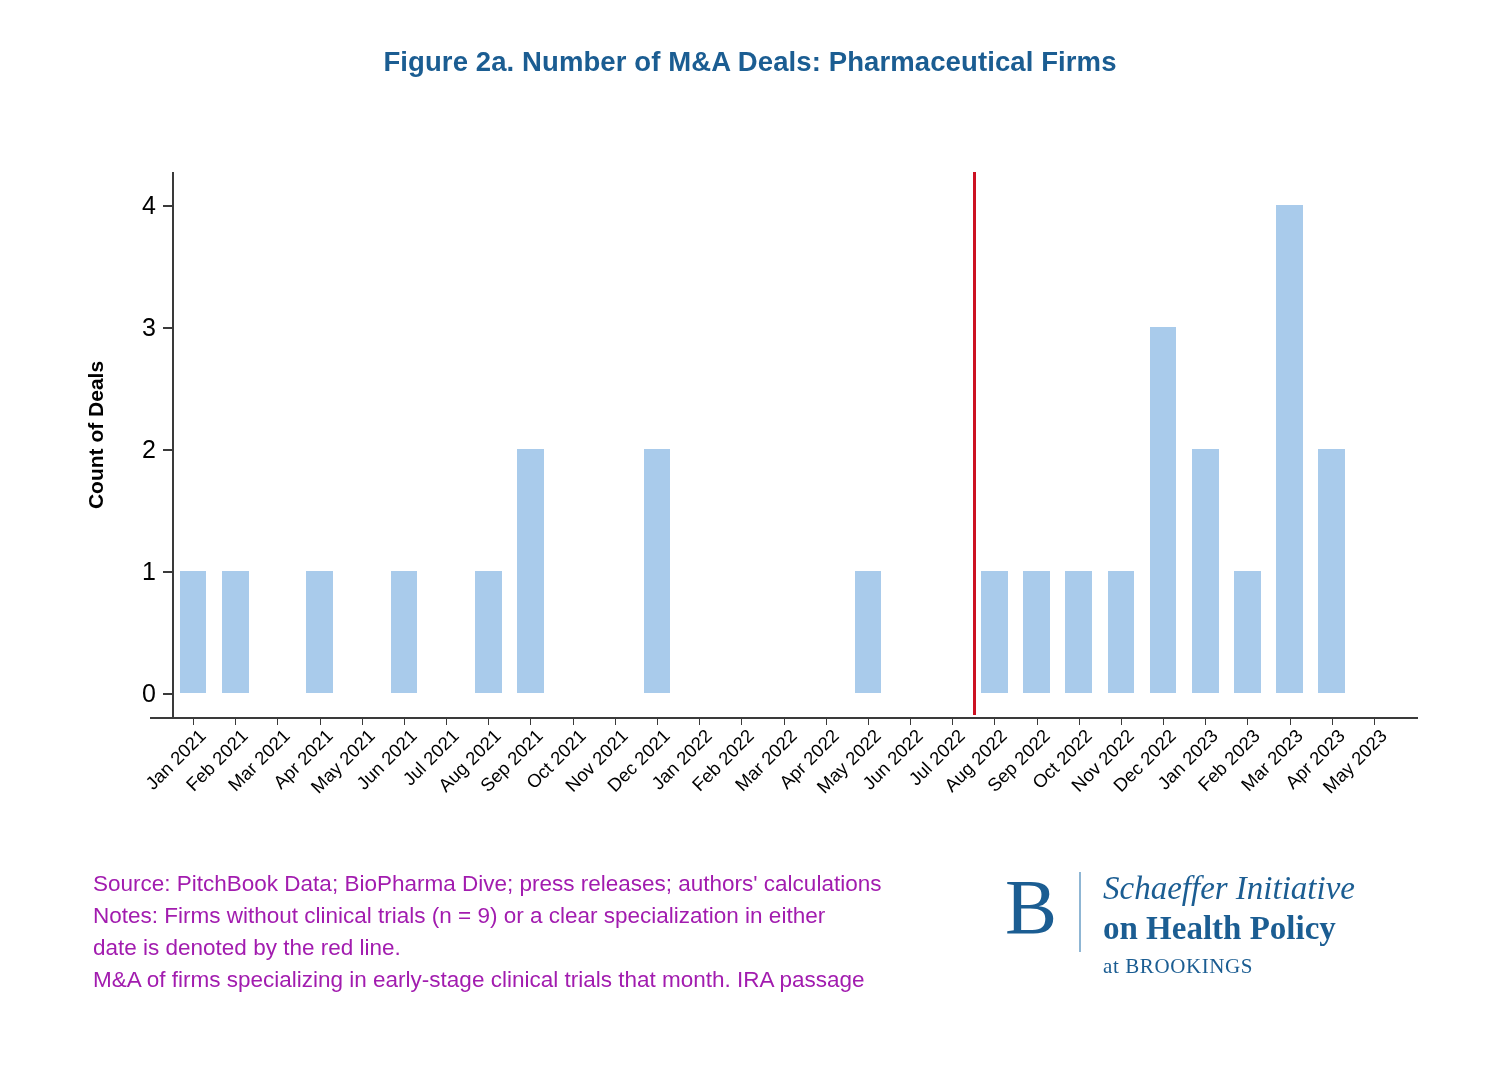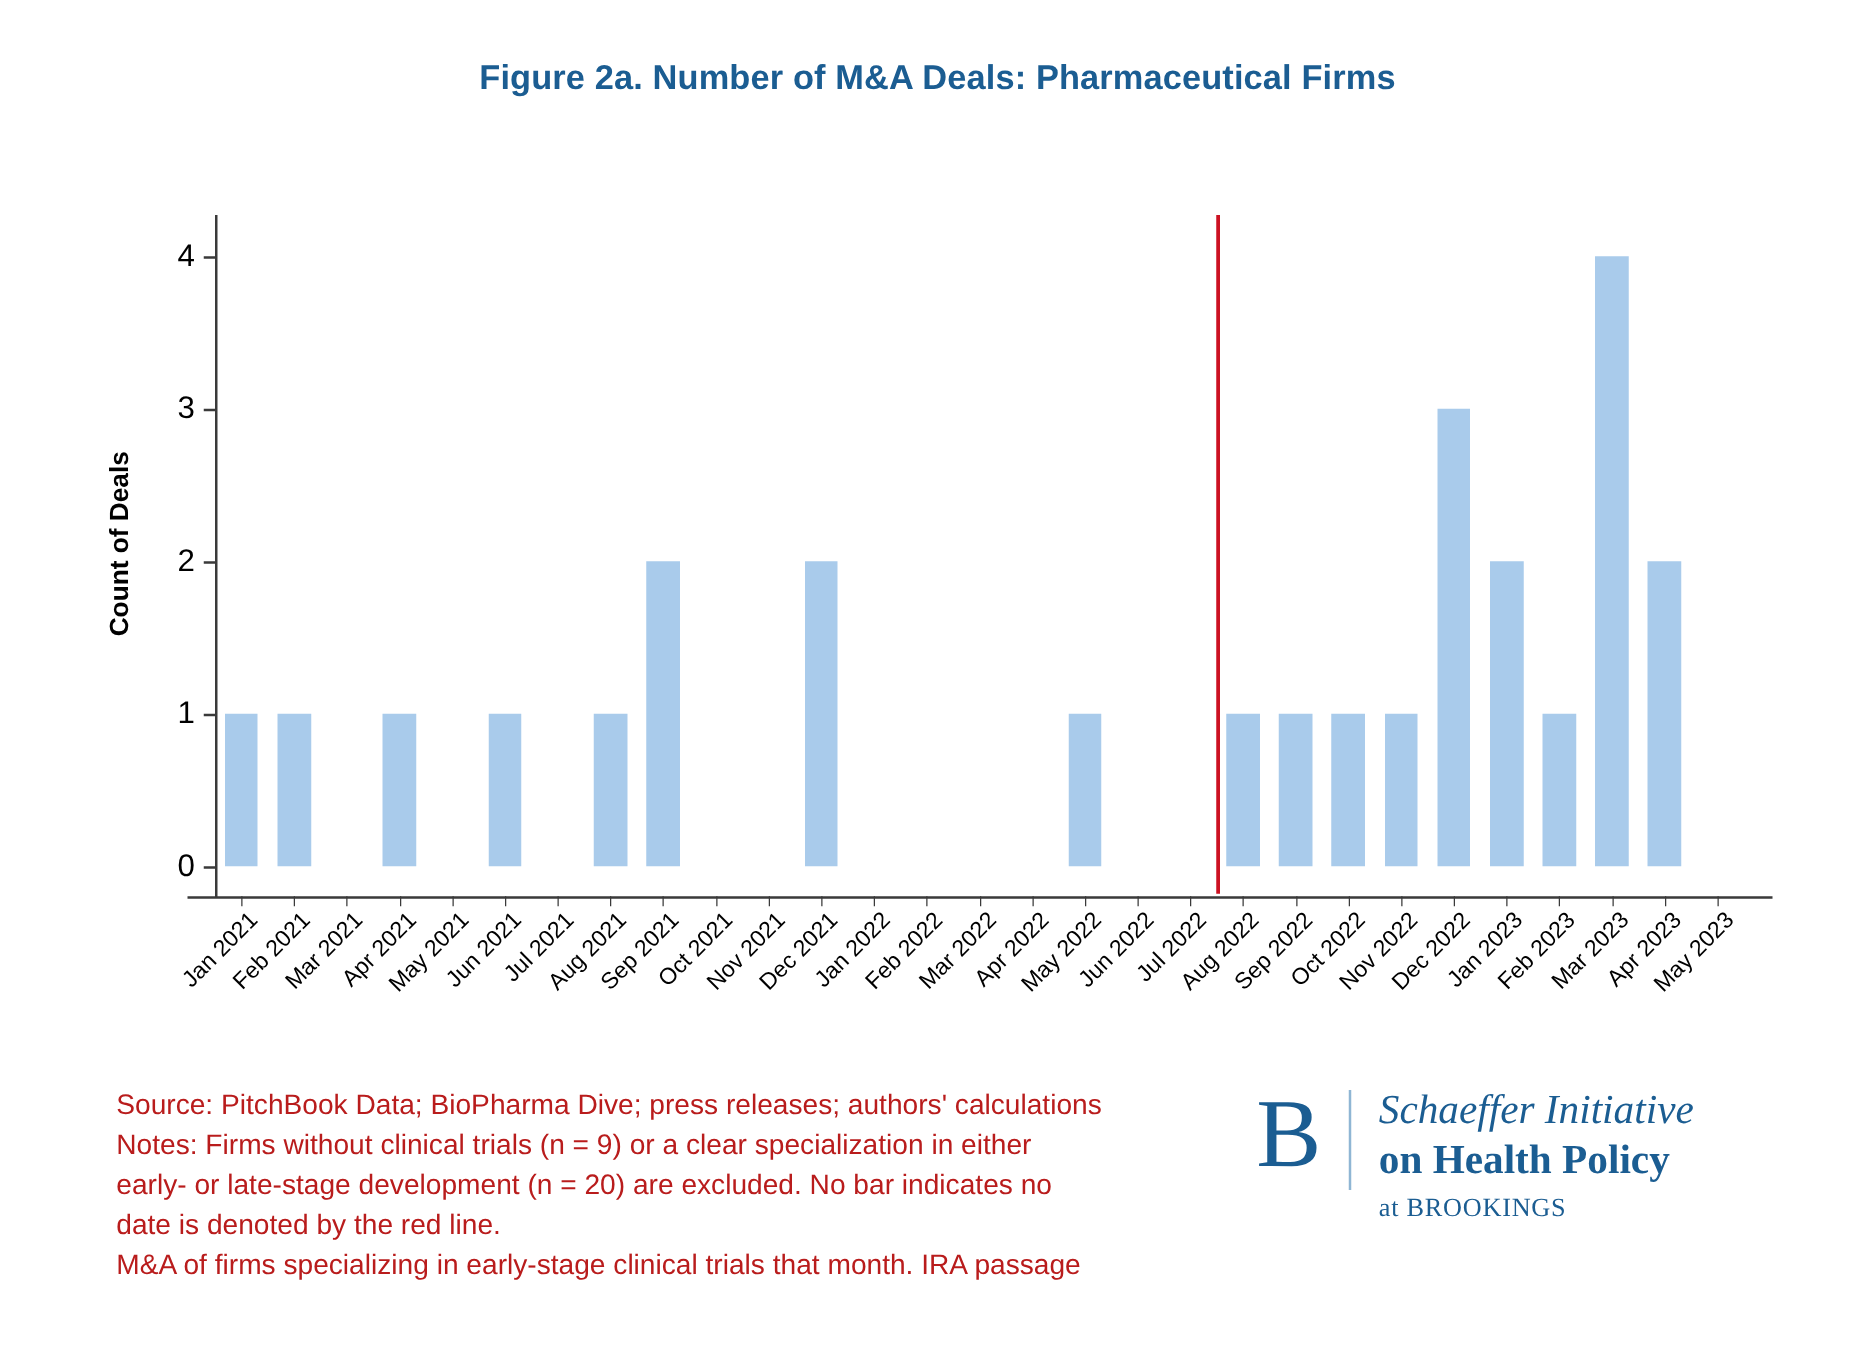--- a/index.html
+++ b/index.html
@@ -134,21 +134,21 @@
   }
 
   
   .footer {
     position: absolute;
     left: 93px;
     top: 868px;
     width: 900px;
     font-size: 22.5px;
     line-height: 1.42;
-    color: #b91c1c;
+    color: #a21caf;
   }
   .footer div { white-space: pre-wrap; }
 
   .logo {
     position: absolute;
     left: 1005px;
     top: 866px;
     width: 420px;
     height: 120px;
   }
@@ -291,21 +291,20 @@
       <div class="xtick-mark" style="left: 1159.74px;"></div>
       <div class="xtick" style="left: 1021.74px; width: 140px; transform-origin: 100% 0%;">Apr 2023</div>
       <div class="xtick-mark" style="left: 1201.91px;"></div>
       <div class="xtick" style="left: 1063.91px; width: 140px; transform-origin: 100% 0%;">May 2023</div>
     </div>
 </div>
 
 <div class="footer">
   <div>Source: PitchBook Data; BioPharma Dive; press releases; authors' calculations</div>
   <div>Notes: Firms without clinical trials (n = 9) or a clear specialization in either</div>
-  <div>early- or late-stage development (n = 20) are excluded. No bar indicates no</div>
   <div>date is denoted by the red line.</div>
   <div>M&amp;A of firms specializing in early-stage clinical trials that month. IRA passage</div>
 </div>
 
 <div class="logo">
   <div class="logo-b">B</div>
   <div class="logo-rule"></div>
   <div class="logo-t1">Schaeffer Initiative</div>
   <div class="logo-t2">on Health Policy</div>
   <div class="logo-t3">at BROOKINGS</div>

